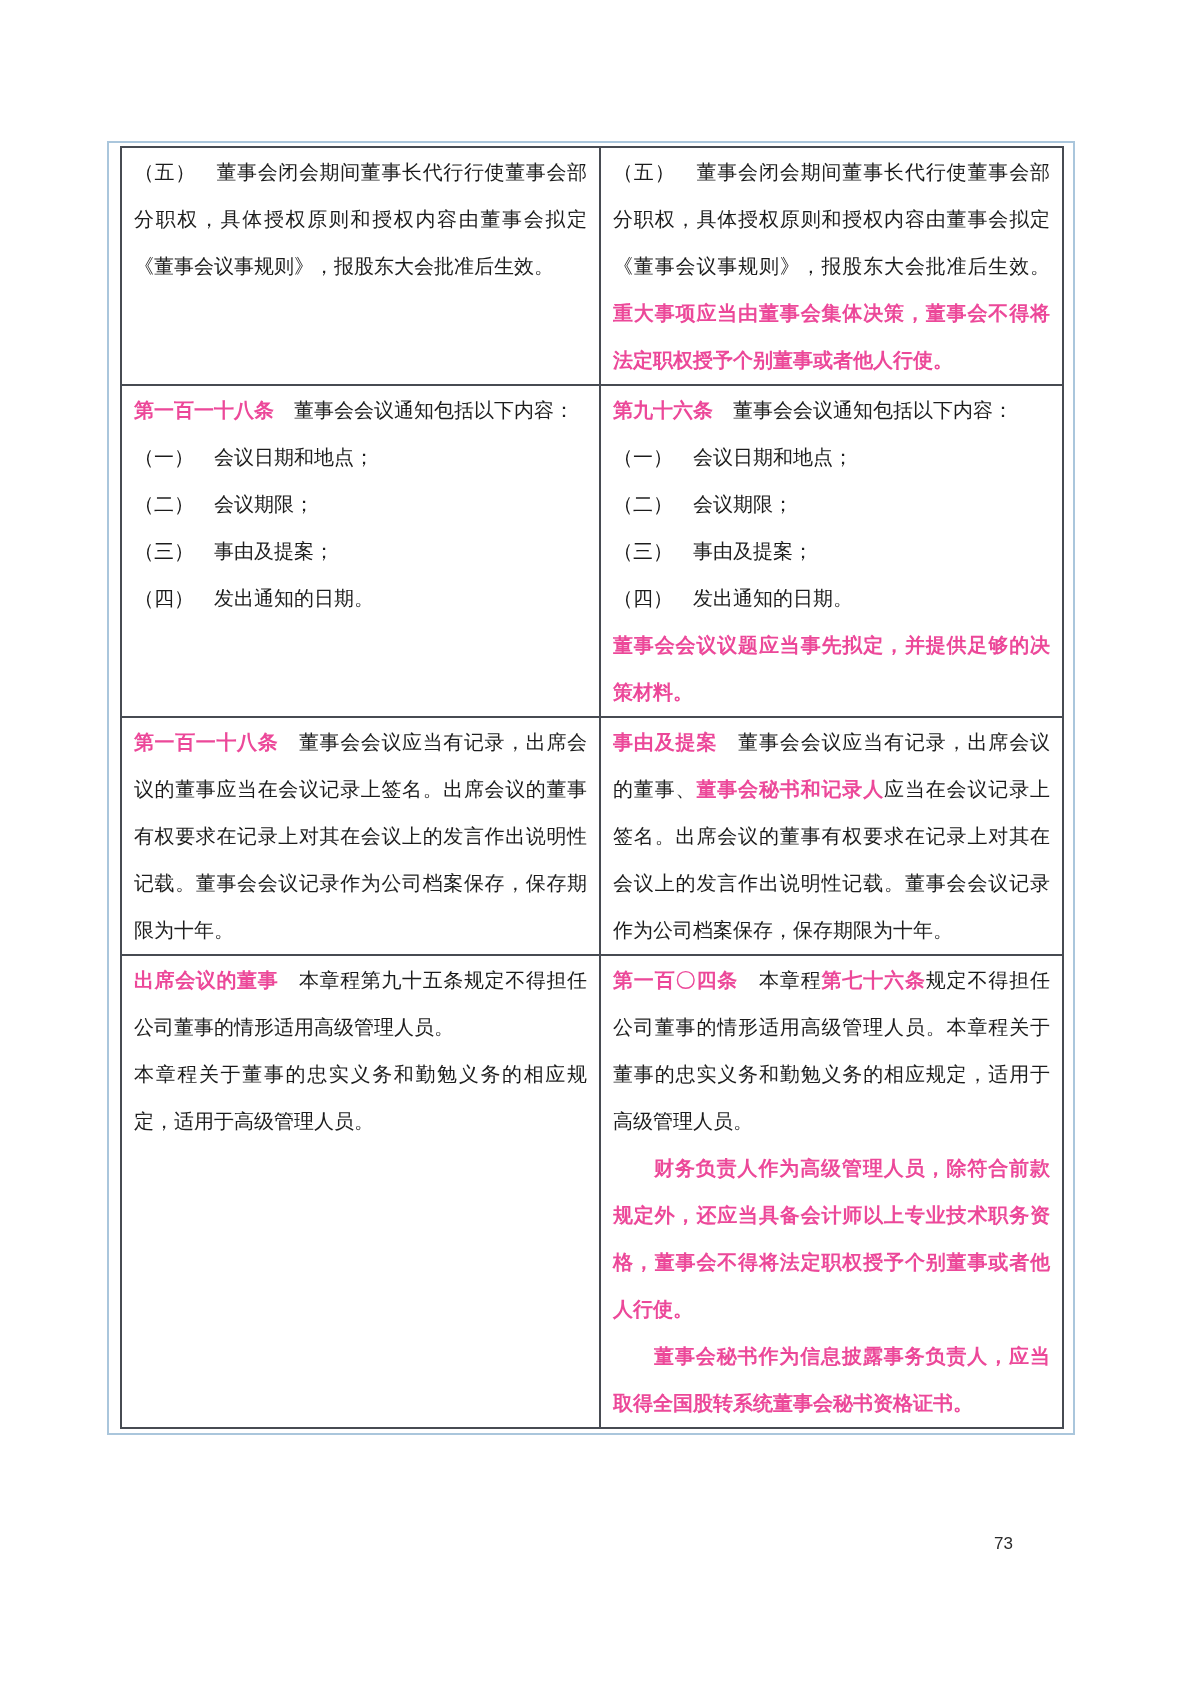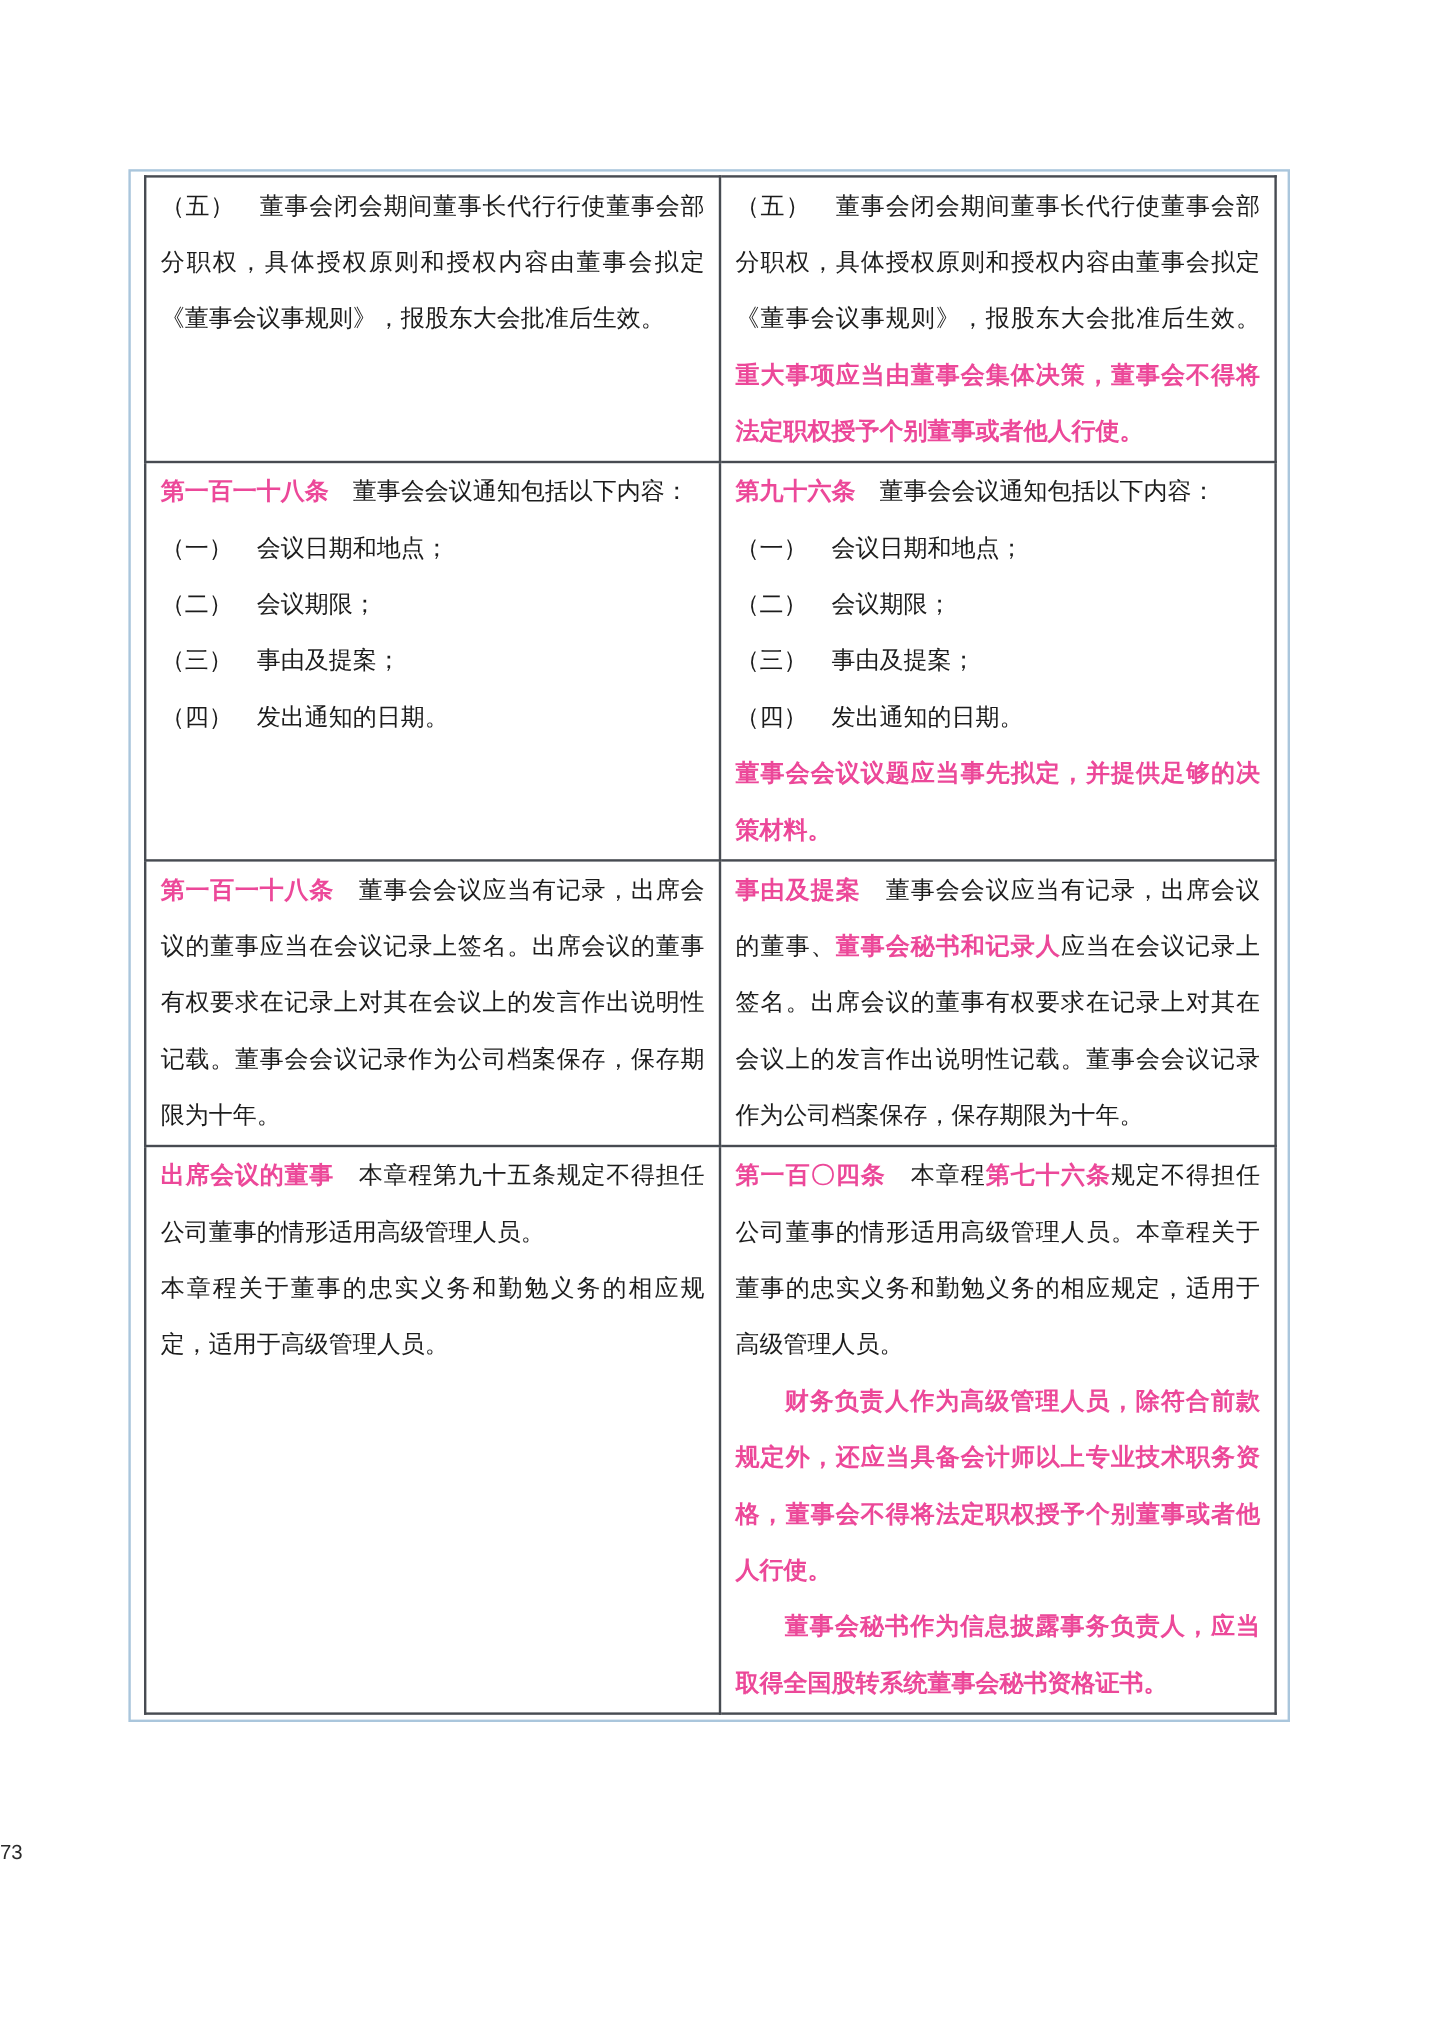--- a/index.html
+++ b/index.html
@@ -43,24 +43,25 @@
     line-height:47px;
     text-align:justify;
     color:#1c1c1c;
     word-break:break-all;
   }
   .para .b{font-weight:bold;color:#ec4899;}
   .para.indent{text-indent:41px;}
   .footer{
     position:absolute;
     top:1534px;left:0;width:1000px;
-    text-align:left;
+    text-align:right;
     font-family:"Liberation Sans","DejaVu Sans",sans-serif;
     font-size:17px;
     color:#2a2a2a;
+    padding-left:13px;
   }
 </style>
 </head>
 <body>
 
 <div class="page">
   <div class="frame">
     <table class="cmp">
       <colgroup>
           <col class="c1">

